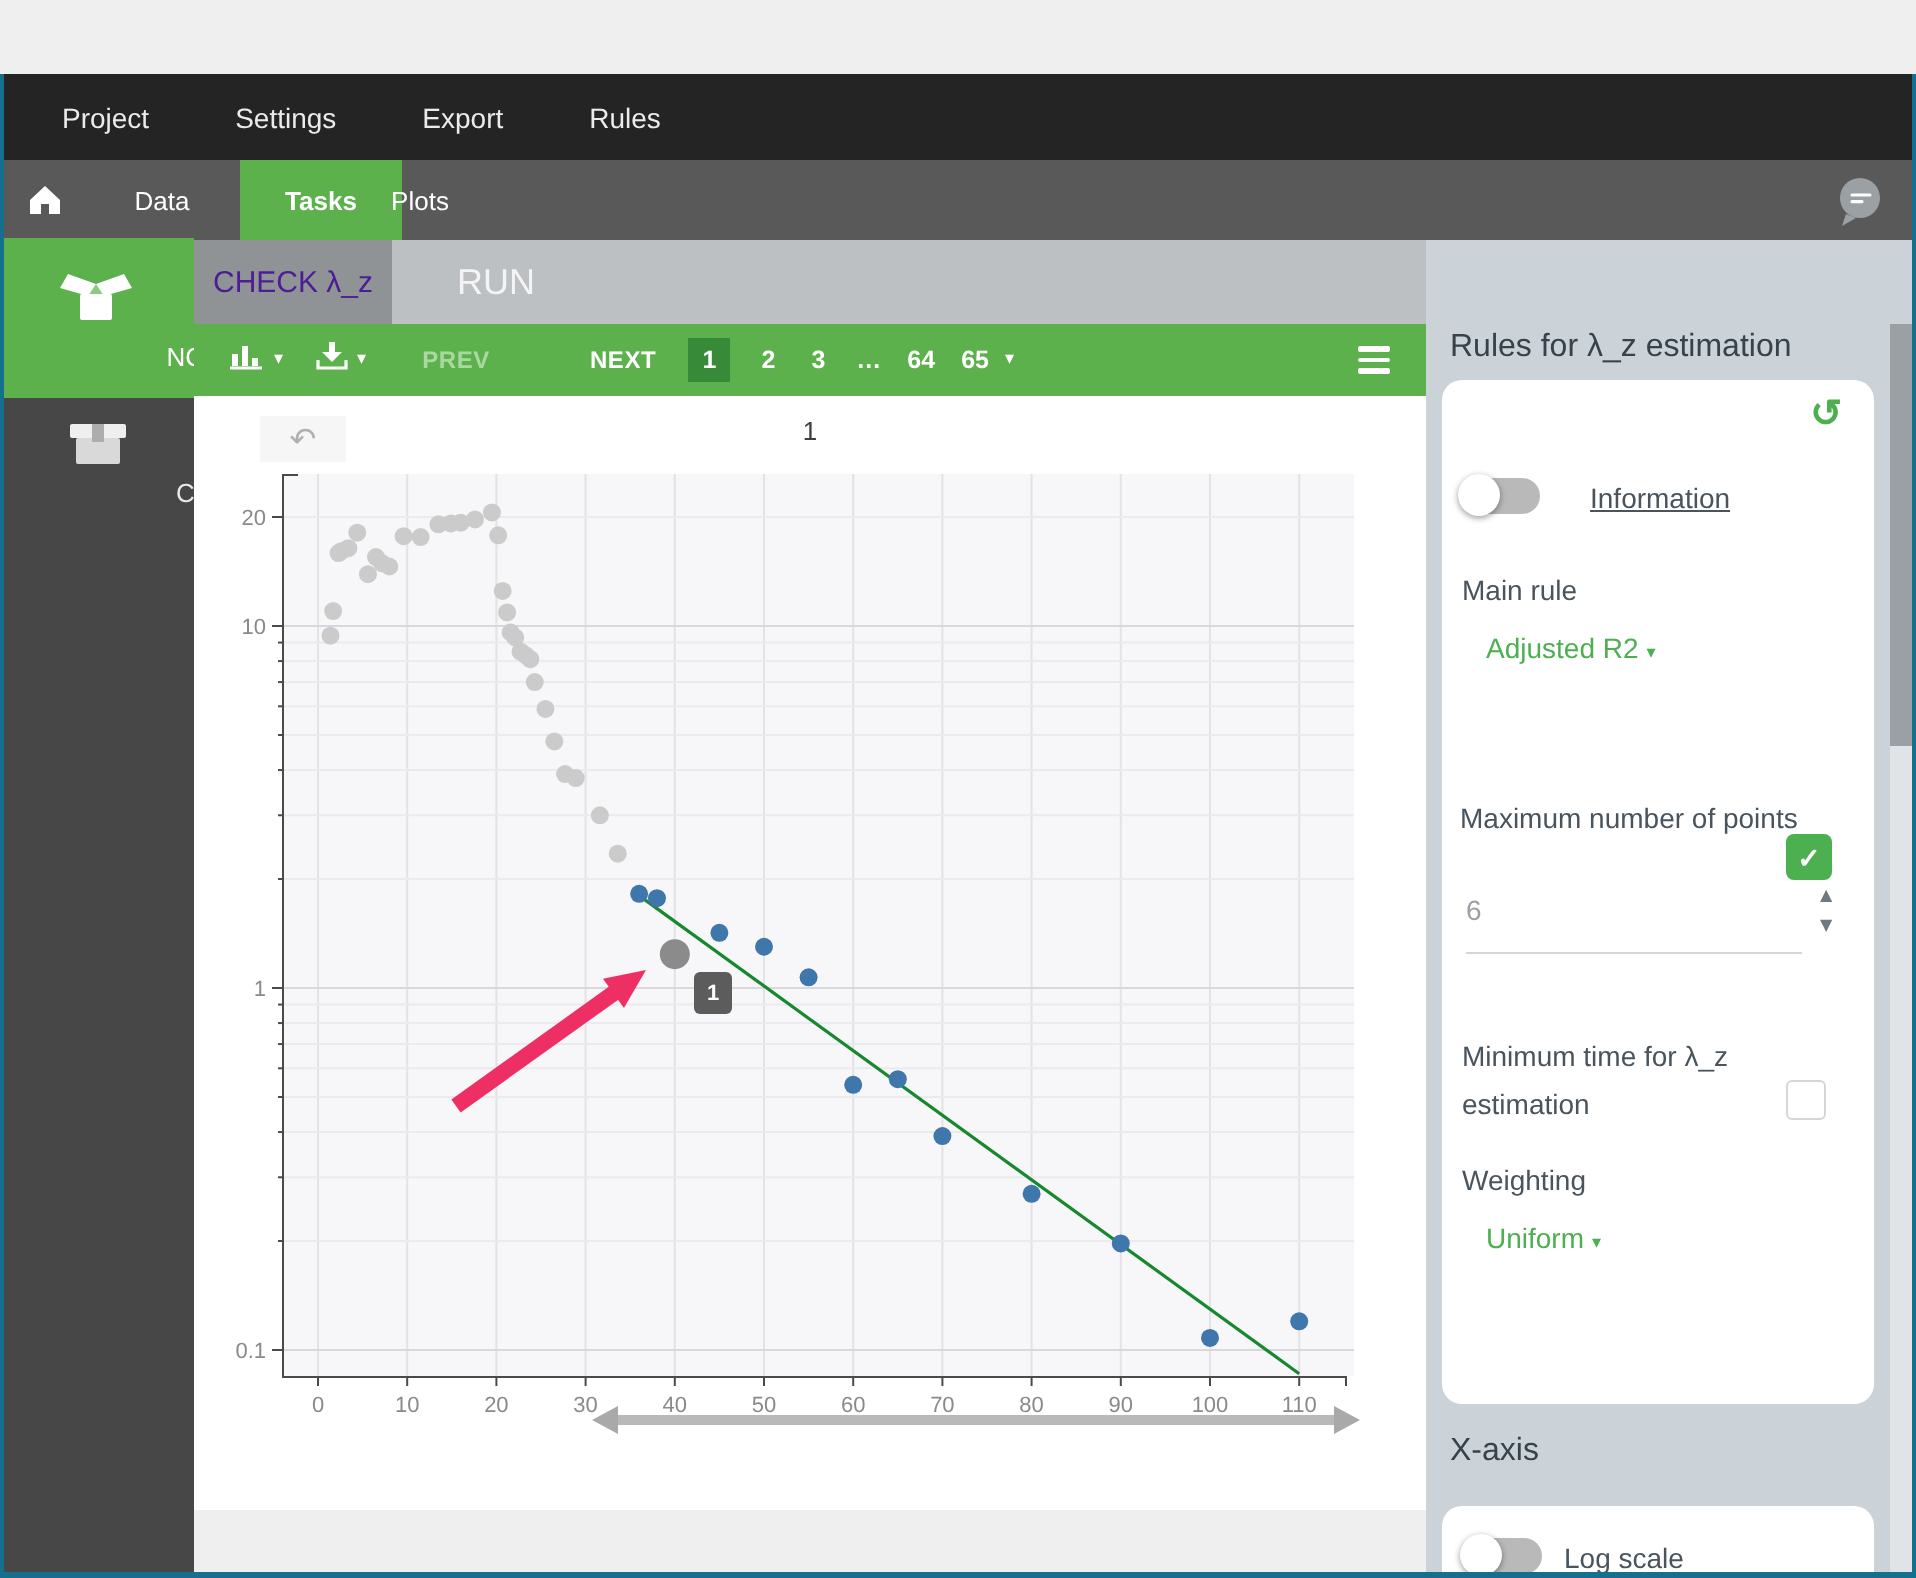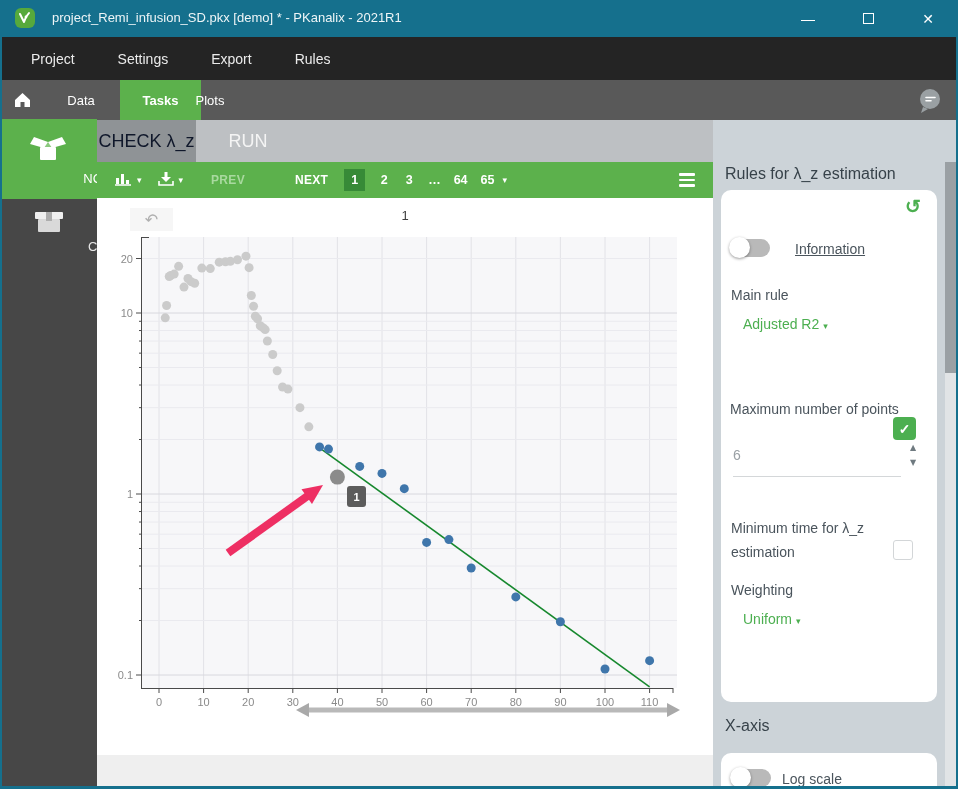--- a/index.html
+++ b/index.html
@@ -22,21 +22,21 @@
   
   #navbar{left:0;top:80px;width:958px;height:40px;background:#595959;color:#fff;}
   #nav-data{left:58px;top:0;width:46px;height:40px;display:flex;align-items:center;justify-content:center;font-size:13px;}
   #nav-tasks{left:106px;top:0;width:81px;height:40px;background:#5cb14c;display:flex;align-items:center;justify-content:center;font-size:13px;font-weight:bold;margin-left:14px;}
   #nav-plots{left:184px;top:0;width:52px;height:40px;display:flex;align-items:center;justify-content:center;font-size:13px;}
   #home-btn{left:13px;top:11px;}
   #chat-btn{left:917px;top:8px;}
 
   
   #subtabs{left:97px;top:120px;width:616px;height:42px;background:#bdc0c3;}
-  #tab-check{left:0;top:0;width:99px;height:42px;background:#8f9396;color:#0f172a;font-size:18px;display:flex;align-items:center;justify-content:center;}
+  #tab-check{left:0;top:0;width:99px;height:42px;background:#8f9396;color:#4c1d95;font-size:15px;display:flex;align-items:center;justify-content:center;}
   #tab-run{left:117px;top:0;width:68px;height:42px;color:#f4f4f4;font-size:18px;display:flex;align-items:center;justify-content:center;}
 
   
   #sidebar{left:0;top:119px;width:97px;height:670px;background:#474747;}
   #nca-tile{left:0;top:0;width:97px;height:80px;background:#5cb14c;color:#fff;text-align:center;}
   #ca-tile{left:0;top:80px;width:97px;height:68px;color:#e8e8e8;text-align:center;}
   .tile-label{width:100%;font-size:13px;position:absolute;}
 
   
   #toolbar{left:97px;top:162px;width:616px;height:36px;background:#5cb14c;display:flex;align-items:center;color:#fff;}
@@ -80,38 +80,20 @@
   
   #v-scroll{left:945px;top:162px;width:11px;height:624px;background:#e1e4e6;}
   #v-thumb{left:0;top:0;width:11px;height:211px;background:#9aa0a4;}
   .teal-border{background:#15708d;}
 </style>
 </head>
 <body>
 
 <div id="win">
 
-  <div id="titlebar" class="abs">
-    <div id="logo" class="abs">
-      <svg width="20" height="20" viewBox="0 0 20 20">
-          <path d="M5 6 L9 14 L11 9 L14 5" stroke="#fff" stroke-width="2" fill="none" stroke-linecap="round" stroke-linejoin="round"></path>
-          <circle cx="11" cy="9" r="1.4" fill="#fff"></circle>
-        </svg>
-    </div>
-    <span id="title-text" class="abs">project_Remi_infusion_SD.pkx [demo] * - PKanalix - 2021R1</span>
-    <div id="btn-min" class="abs win-btn">
-        <span>—</span>
-      </div>
-    <div id="btn-max" class="abs win-btn">
-        <span class="max-box"></span>
-      </div>
-    <div id="btn-close" class="abs win-btn">
-        <span>✕</span>
-      </div>
-  </div>
 
   <div id="menubar" class="abs">
     <span class="menu-item">Project</span>
     <span class="menu-item">Settings</span>
     <span class="menu-item">Export</span>
     <span class="menu-item">Rules</span>
   </div>
 
   <div id="navbar" class="abs">
     <div id="home-btn" class="abs">

